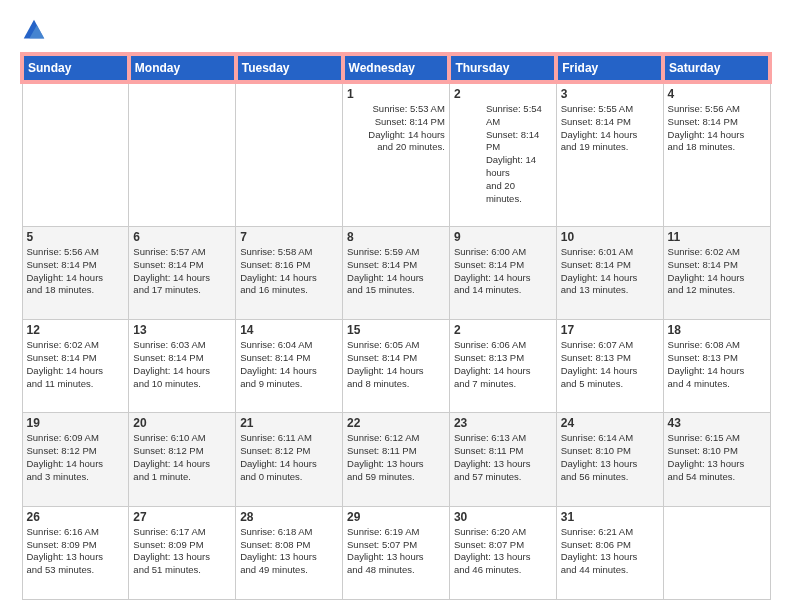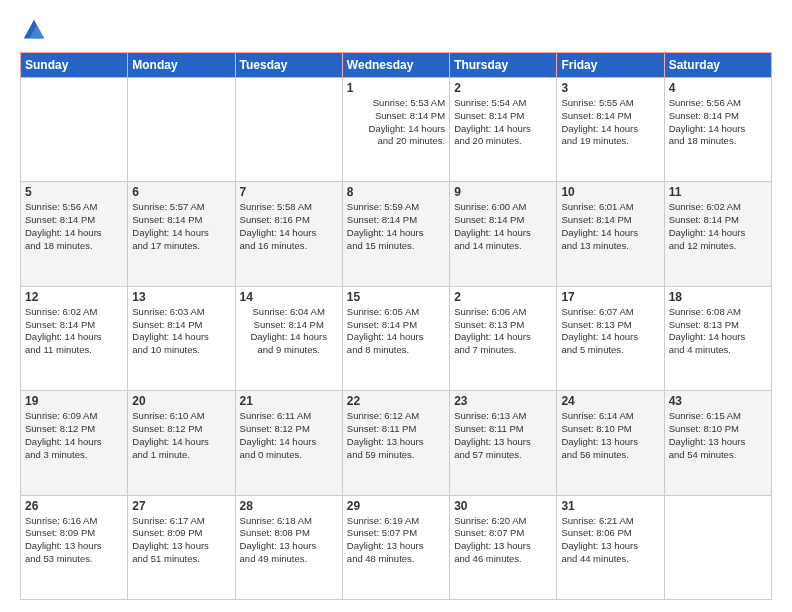--- a/index.html
+++ b/index.html
@@ -59,21 +59,21 @@
       width: 100%;
       table-layout: fixed;
     }
     .calendar th {
       background-color: #2563c7;
       color: #fff;
       font-size: 12px;
       font-weight: bold;
       padding: 5px 4px;
       text-align: left;
-      border: 1px solid #fca5a5;
+      border: 4px solid #fca5a5;
     }
     .calendar td {
       border: 1px solid #ccc;
       vertical-align: top;
       padding: 3px 4px;
       font-size: 10px;
       color: #333;
       height: 82px;
     }
     .day-number {
@@ -134,21 +134,21 @@
           <td class="empty-cell"></td>
           <td>
             <div class="day-number">1</div>
             <div class="day-info" style="white-space: pre-line; text-align: right;">Sunrise: 5:53 AM
 Sunset: 8:14 PM
 Daylight: 14 hours
 and 20 minutes.</div>
           </td>
           <td>
             <div class="day-number">2</div>
-            <div class="day-info" style="white-space: pre-line;">Sunrise: 5:54 AM
+            <div class="day-info" style="white-space: pre-line; margin-left: 32px;">Sunrise: 5:54 AM
 Sunset: 8:14 PM
 Daylight: 14 hours
 and 20 minutes.</div>
           </td>
           <td>
             <div class="day-number">3</div>
             <div class="day-info" style="white-space: pre-line;">Sunrise: 5:55 AM
 Sunset: 8:14 PM
 Daylight: 14 hours
 and 19 minutes.</div>
@@ -222,21 +222,21 @@
           </td>
           <td>
             <div class="day-number">13</div>
             <div class="day-info" style="white-space: pre-line;">Sunrise: 6:03 AM
 Sunset: 8:14 PM
 Daylight: 14 hours
 and 10 minutes.</div>
           </td>
           <td>
             <div class="day-number">14</div>
-            <div class="day-info" style="white-space: pre-line; text-align: center;">Sunrise: 6:04 AM
+            <div class="day-info" style="white-space: pre-line;">Sunrise: 6:04 AM
 Sunset: 8:14 PM
 Daylight: 14 hours
 and 9 minutes.</div>
           </td>
           <td>
             <div class="day-number">15</div>
             <div class="day-info" style="white-space: pre-line;">Sunrise: 6:05 AM
 Sunset: 8:14 PM
 Daylight: 14 hours
 and 8 minutes.</div>

